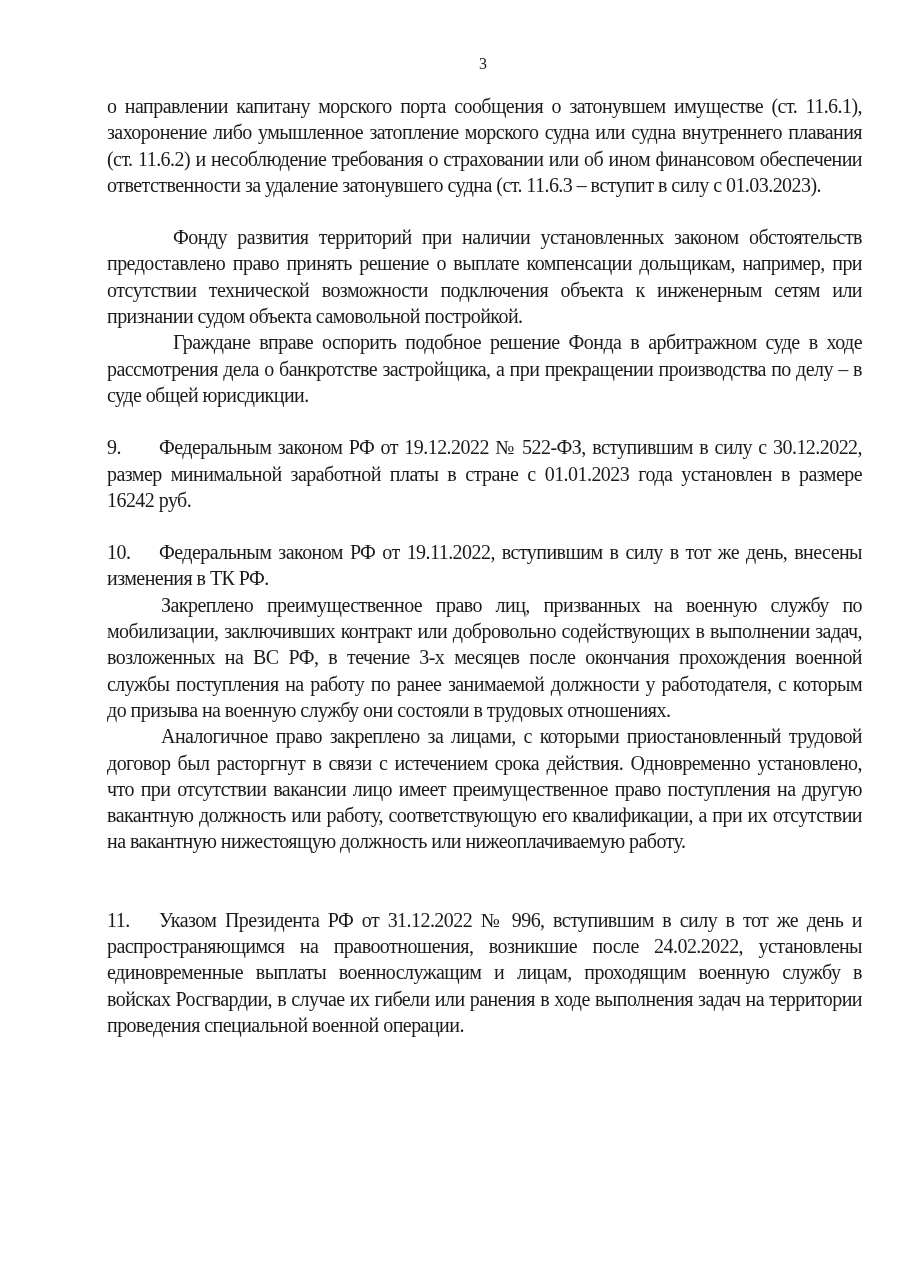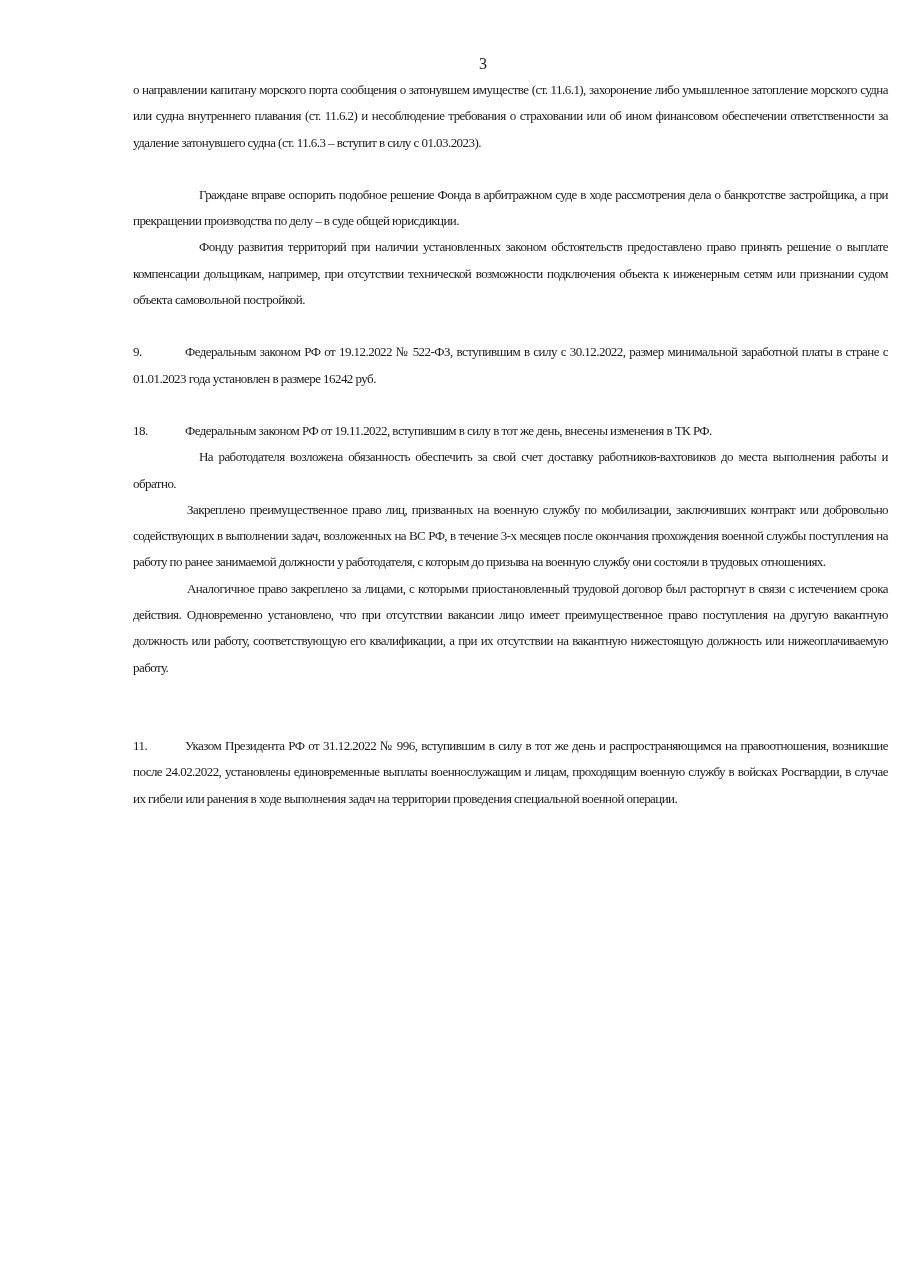--- a/index.html
+++ b/index.html
@@ -6,55 +6,53 @@
   body {
     width: 900px; height: 1272px; position: relative; overflow: hidden;
     font-family: "Liberation Serif", serif;
     color: #1a1a1a;
   }
   .page-number {
     position: absolute; top: 55px; left: 0; width: 966px; text-align: center;
     font-size: 16px;
   }
   .content {
-    position: absolute; left: 107px; top: 77px; width: 755px;
-    font-size: 13px; line-height: 26.3px;
+    position: absolute; left: 107px; top: 93px; width: 755px;
+    font-size: 20px; line-height: 26.3px;
     letter-spacing: -0.55px;
-    margin-left: 26px;
   }
   .content p { margin: 0; text-align: justify; text-align-last: auto; }
   .indent { text-indent: 66px; }
   .indent2 { text-indent: 54px; }
   .item { display: block; }
   .item .num { display: inline-block; width: 52px; text-indent: 0; }
   .gap { height: 26px; }
   .gap-lg { height: 52px; }
 </style>
 </head>
 <body>
 
 <div class="page-number">3</div>
 
 <div class="content">
 
   <p>о направлении капитану морского порта сообщения о затонувшем имуществе (ст. 11.6.1), захоронение либо умышленное затопление морского судна или судна внутреннего плавания (ст. 11.6.2) и несоблюдение требования о страховании или об ином финансовом обеспечении ответственности за удаление затонувшего судна (ст. 11.6.3 – вступит в силу с 01.03.2023).</p>
 
   <div class="gap"></div>
 
+  <p class="indent">Фонду развития территорий при наличии установленных законом обстоятельств предоставлено право принять решение о выплате компенсации дольщикам, например, при отсутствии технической возможности подключения объекта к инженерным сетям или признании судом объекта самовольной постройкой.</p>
   <p class="indent">Граждане вправе оспорить подобное решение Фонда в арбитражном суде в ходе рассмотрения дела о банкротстве застройщика, а при прекращении производства по делу – в суде общей юрисдикции.</p>
-  <p class="indent">Фонду развития территорий при наличии установленных законом обстоятельств предоставлено право принять решение о выплате компенсации дольщикам, например, при отсутствии технической возможности подключения объекта к инженерным сетям или признании судом объекта самовольной постройкой.</p>
 
   <div class="gap"></div>
 
   <p class="item"><span class="num">9.</span><span>Федеральным законом РФ от 19.12.2022 № 522-ФЗ, вступившим в силу с 30.12.2022, размер минимальной заработной платы в стране с 01.01.2023 года установлен в размере 16242 руб.</span></p>
 
   <div class="gap"></div>
 
-  <p class="item"><span class="num">18.</span><span>Федеральным законом РФ от 19.11.2022, вступившим в силу в тот же день, внесены изменения в ТК РФ.</span></p>
-  <p class="indent">На работодателя   возложена обязанность обеспечить за свой счет доставку работников-вахтовиков до места выполнения работы и обратно.</p>
+  <p class="item"><span class="num">10.</span><span>Федеральным законом РФ от 19.11.2022, вступившим в силу в тот же день, внесены изменения в ТК РФ.</span></p>
   <p class="indent2">Закреплено преимущественное право лиц, призванных на военную службу по мобилизации, заключивших  контракт или  добровольно содействующих в выполнении задач, возложенных на ВС РФ, в течение 3-х месяцев после окончания прохождения военной службы поступления на работу по ранее занимаемой должности у работодателя, с которым до призыва на военную службу они состояли в трудовых отношениях.</p>
   <p class="indent2">Аналогичное право закреплено за лицами, с которыми приостановленный трудовой договор был расторгнут в связи с истечением срока действия. Одновременно установлено, что при отсутствии вакансии лицо имеет преимущественное право поступления на другую вакантную должность или работу, соответствующую его квалификации, а при их отсутствии на вакантную нижестоящую должность или нижеоплачиваемую работу.</p>
 
   <div class="gap-lg"></div>
 
   <p class="item"><span class="num">11.</span><span>Указом Президента РФ от 31.12.2022 № 996, вступившим в силу в тот же день и распространяющимся на правоотношения, возникшие после 24.02.2022, установлены единовременные выплаты военнослужащим и лицам, проходящим военную службу в войсках Росгвардии, в случае их гибели или ранения в ходе выполнения задач на территории проведения специальной военной операции.</span></p>
 
 </div>
 
 </body></html>

